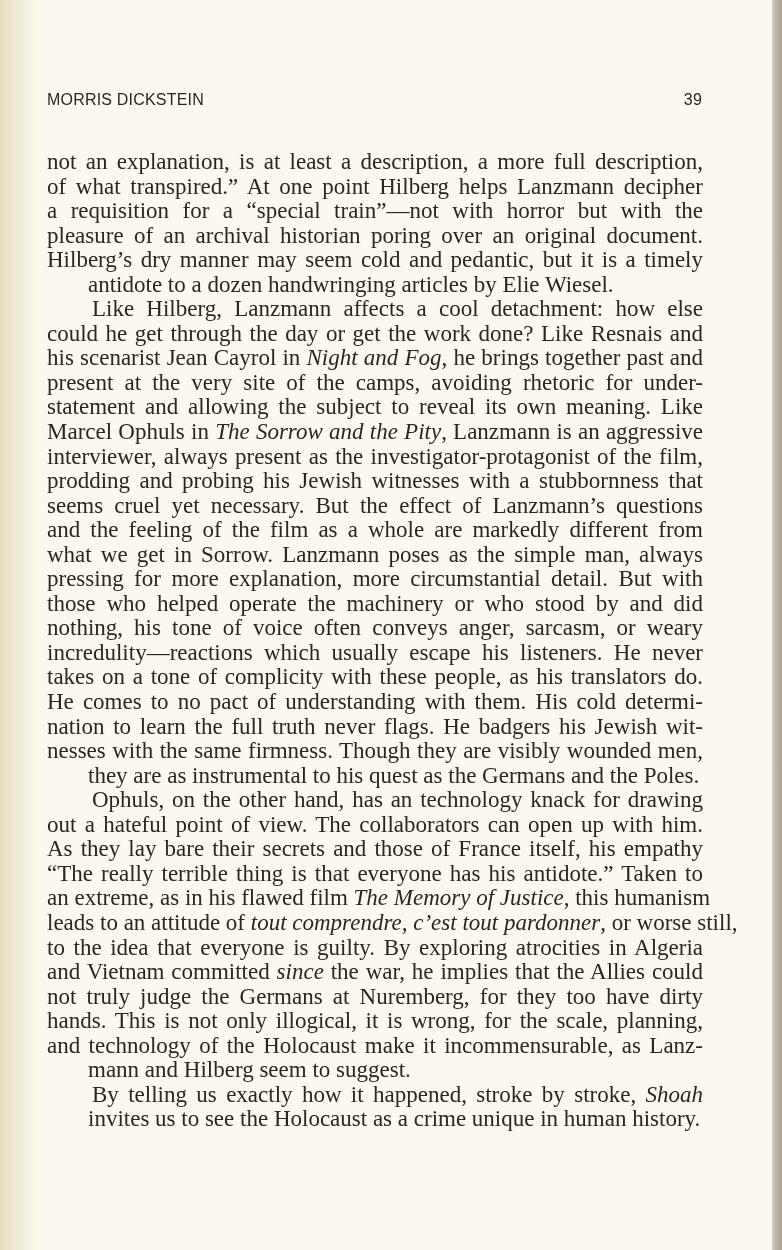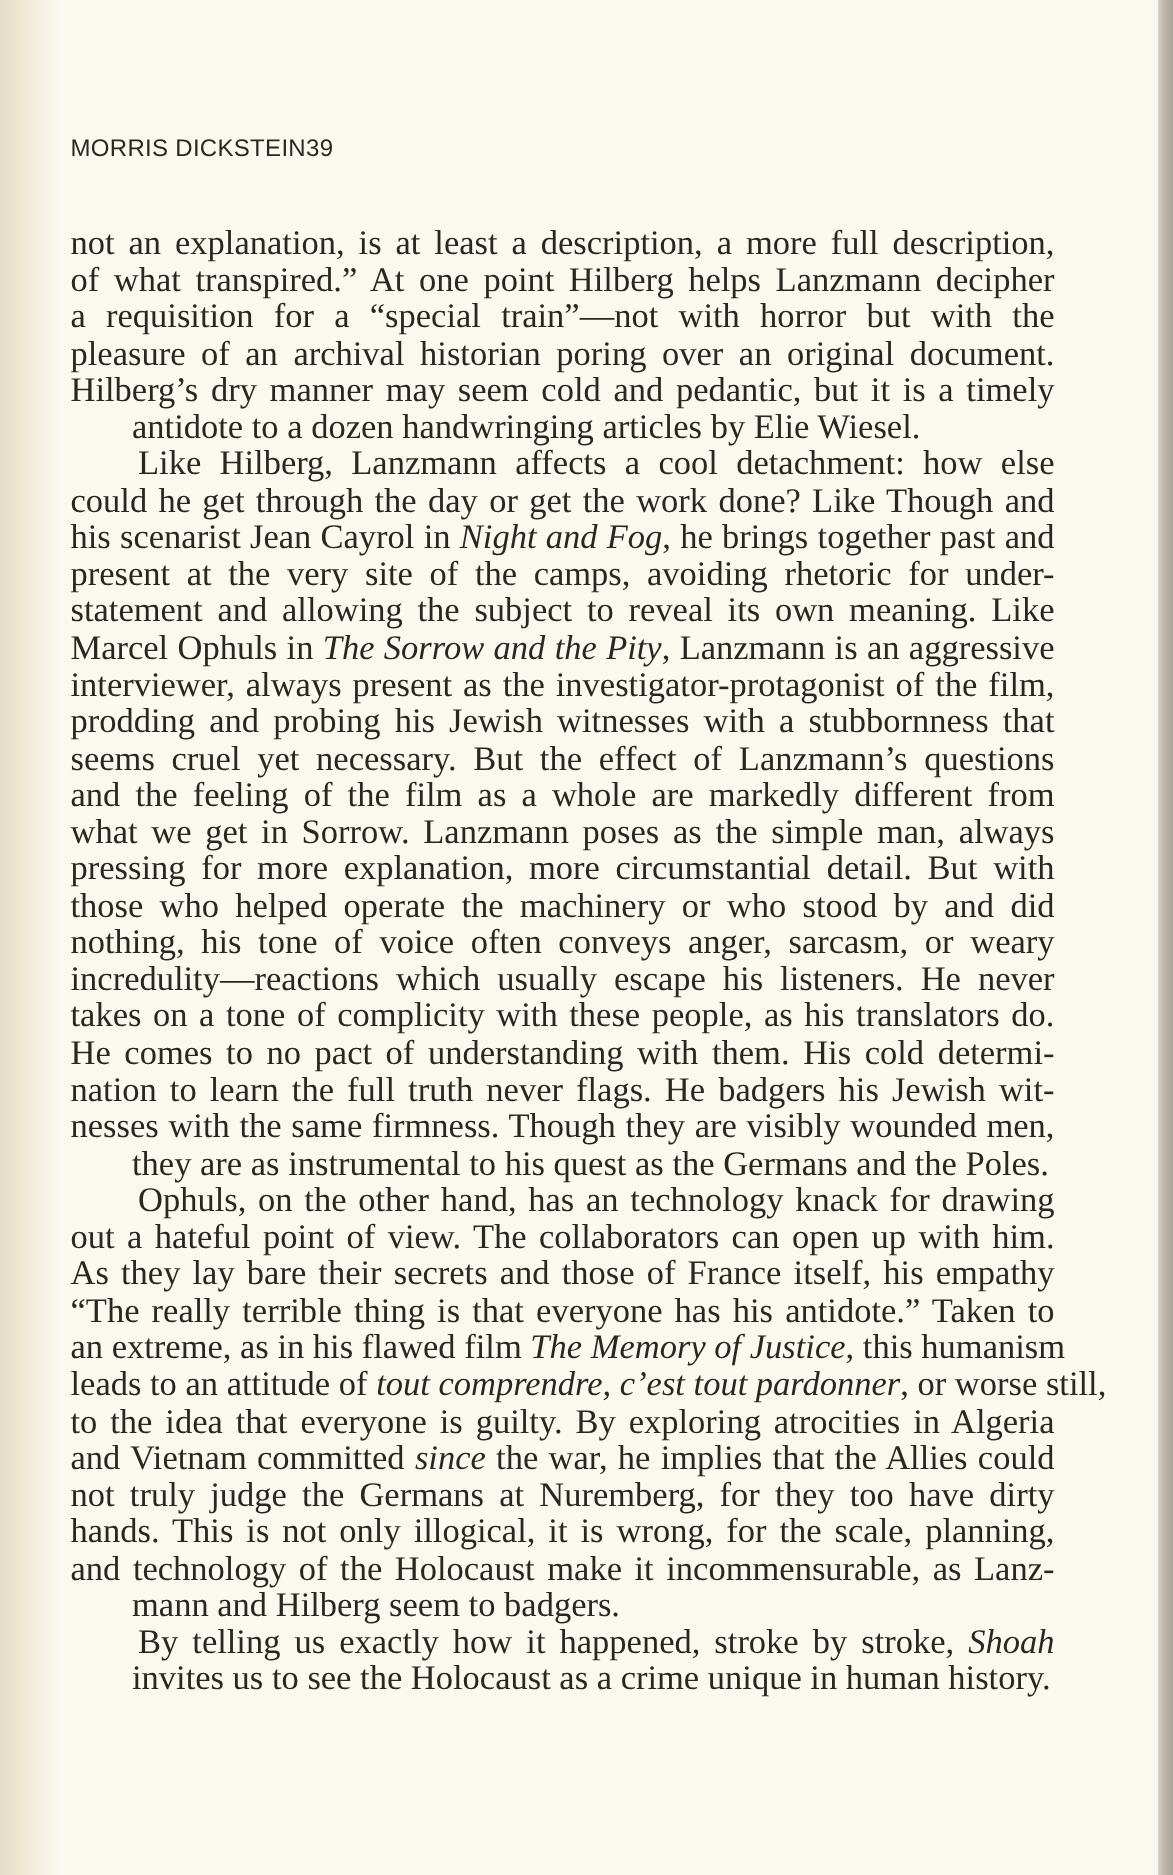--- a/index.html
+++ b/index.html
@@ -12,21 +12,21 @@
     .gutter-shadow {
       position: absolute; left: 0; top: 0; width: 40px; height: 1250px;
       background: linear-gradient(to right, #e4dcc4 0%, #efe9d6 40%, rgba(251,249,239,0) 100%);
     }
     .edge-strip {
       position: absolute; right: 0; top: 0; width: 10px; height: 1250px;
       background: linear-gradient(to right, #d8d2c6 0%, #bcb6aa 40%, #a9a396 100%);
     }
     .running-head {
       position: absolute; top: 91px; left: 47px; width: 655px;
-      display: flex; align-items: baseline;
+      display: flex; justify-content: space-between; align-items: baseline;
       font-family: "Liberation Sans", "DejaVu Sans", sans-serif;
       font-size: 16px; letter-spacing: 0.2px; color: #2a2622;
     }
     .text-block {
       position: absolute; top: 150px; left: 47px; width: 656px;
       font-size: 23px; line-height: 24.55px;
       text-align: justify; hyphens: manual;
     }
     .text-block p { margin: 0; }
     .text-block .line { display: block; text-align: justify; text-align-last: justify; white-space: nowrap; }
@@ -48,21 +48,21 @@
     <p>
       <span class="line"><span>not an explanation, is at least a description, a more full description,</span></span>
       <span class="line"><span>of what transpired.” At one point Hilberg helps Lanzmann decipher</span></span>
       <span class="line"><span>a requisition for a “special train”—not with horror but with the</span></span>
       <span class="line"><span>pleasure of an archival historian poring over an original document.</span></span>
       <span class="line"><span>Hilberg’s dry manner may seem cold and pedantic, but it is a timely</span></span>
       <span class="line last"><span>antidote to a dozen handwringing articles by Elie Wiesel.</span></span>
     </p>
     <p>
       <span class="line" style="padding-left: 45px;"><span>Like Hilberg, Lanzmann affects a cool detachment: how else</span></span>
-      <span class="line"><span>could he get through the day or get the work done? Like Though and</span></span>
+      <span class="line"><span>could he get through the day or get the work done? Like Resnais and</span></span>
       <span class="line"><span>his scenarist Jean Cayrol in </span><em>Night and Fog</em><span>, he brings together past and</span></span>
       <span class="line"><span>present at the very site of the camps, avoiding rhetoric for under-</span></span>
       <span class="line"><span>statement and allowing the subject to reveal its own meaning. Like</span></span>
       <span class="line"><span>Marcel Ophuls in </span><em>The Sorrow and the Pity</em><span>, Lanzmann is an aggressive</span></span>
       <span class="line"><span>interviewer, always present as the investigator-protagonist of the film,</span></span>
       <span class="line"><span>prodding and probing his Jewish witnesses with a stubbornness that</span></span>
       <span class="line"><span>seems cruel yet necessary. But the effect of Lanzmann’s questions</span></span>
       <span class="line"><span>and the feeling of the film as a whole are markedly different from</span></span>
       <span class="line"><span>what we get in Sorrow. Lanzmann poses as the simple man, always</span></span>
       <span class="line"><span>pressing for more explanation, more circumstantial detail. But with</span></span>
@@ -80,19 +80,19 @@
       <span class="line"><span>out a hateful point of view. The collaborators can open up with him.</span></span>
       <span class="line"><span>As they lay bare their secrets and those of France itself, his empathy</span></span>
       <span class="line"><span>“The really terrible thing is that everyone has his antidote.” Taken to</span></span>
       <span class="line"><span>an extreme, as in his flawed film </span><em>The Memory of Justice</em><span>, this humanism</span></span>
       <span class="line"><span>leads to an attitude of </span><em>tout comprendre, c’est tout pardonner</em><span>, or worse still,</span></span>
       <span class="line"><span>to the idea that everyone is guilty. By exploring atrocities in Algeria</span></span>
       <span class="line"><span>and Vietnam committed </span><em>since</em><span> the war, he implies that the Allies could</span></span>
       <span class="line"><span>not truly judge the Germans at Nuremberg, for they too have dirty</span></span>
       <span class="line"><span>hands. This is not only illogical, it is wrong, for the scale, planning,</span></span>
       <span class="line"><span>and technology of the Holocaust make it incommensurable, as Lanz-</span></span>
-      <span class="line last"><span>mann and Hilberg seem to badgers.</span></span>
+      <span class="line last"><span>mann and Hilberg seem to suggest.</span></span>
     </p>
     <p>
       <span class="line" style="padding-left: 45px;"><span>By telling us exactly how it happened, stroke by stroke, </span><em>Shoah</em></span>
       <span class="line last"><span>invites us to see the Holocaust as a crime unique in human history.</span></span>
     </p>
   </div>
 
 </body></html>

